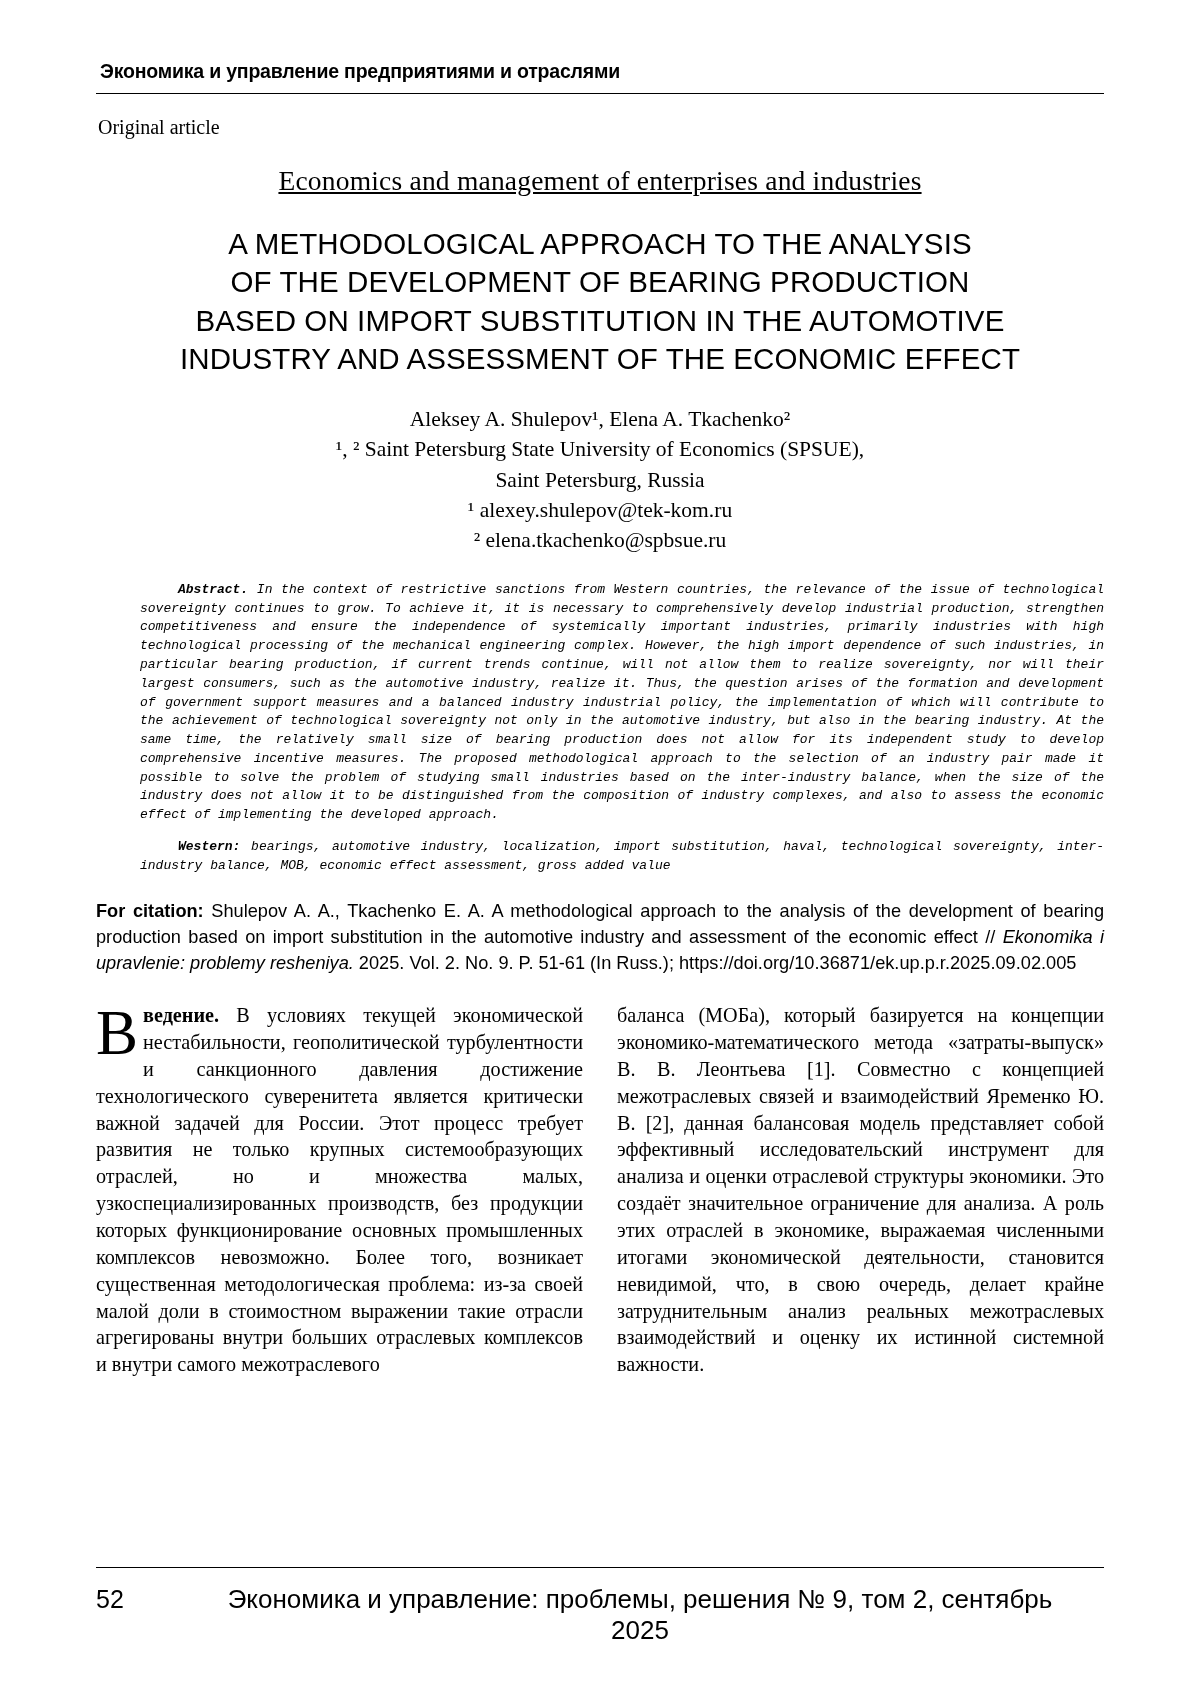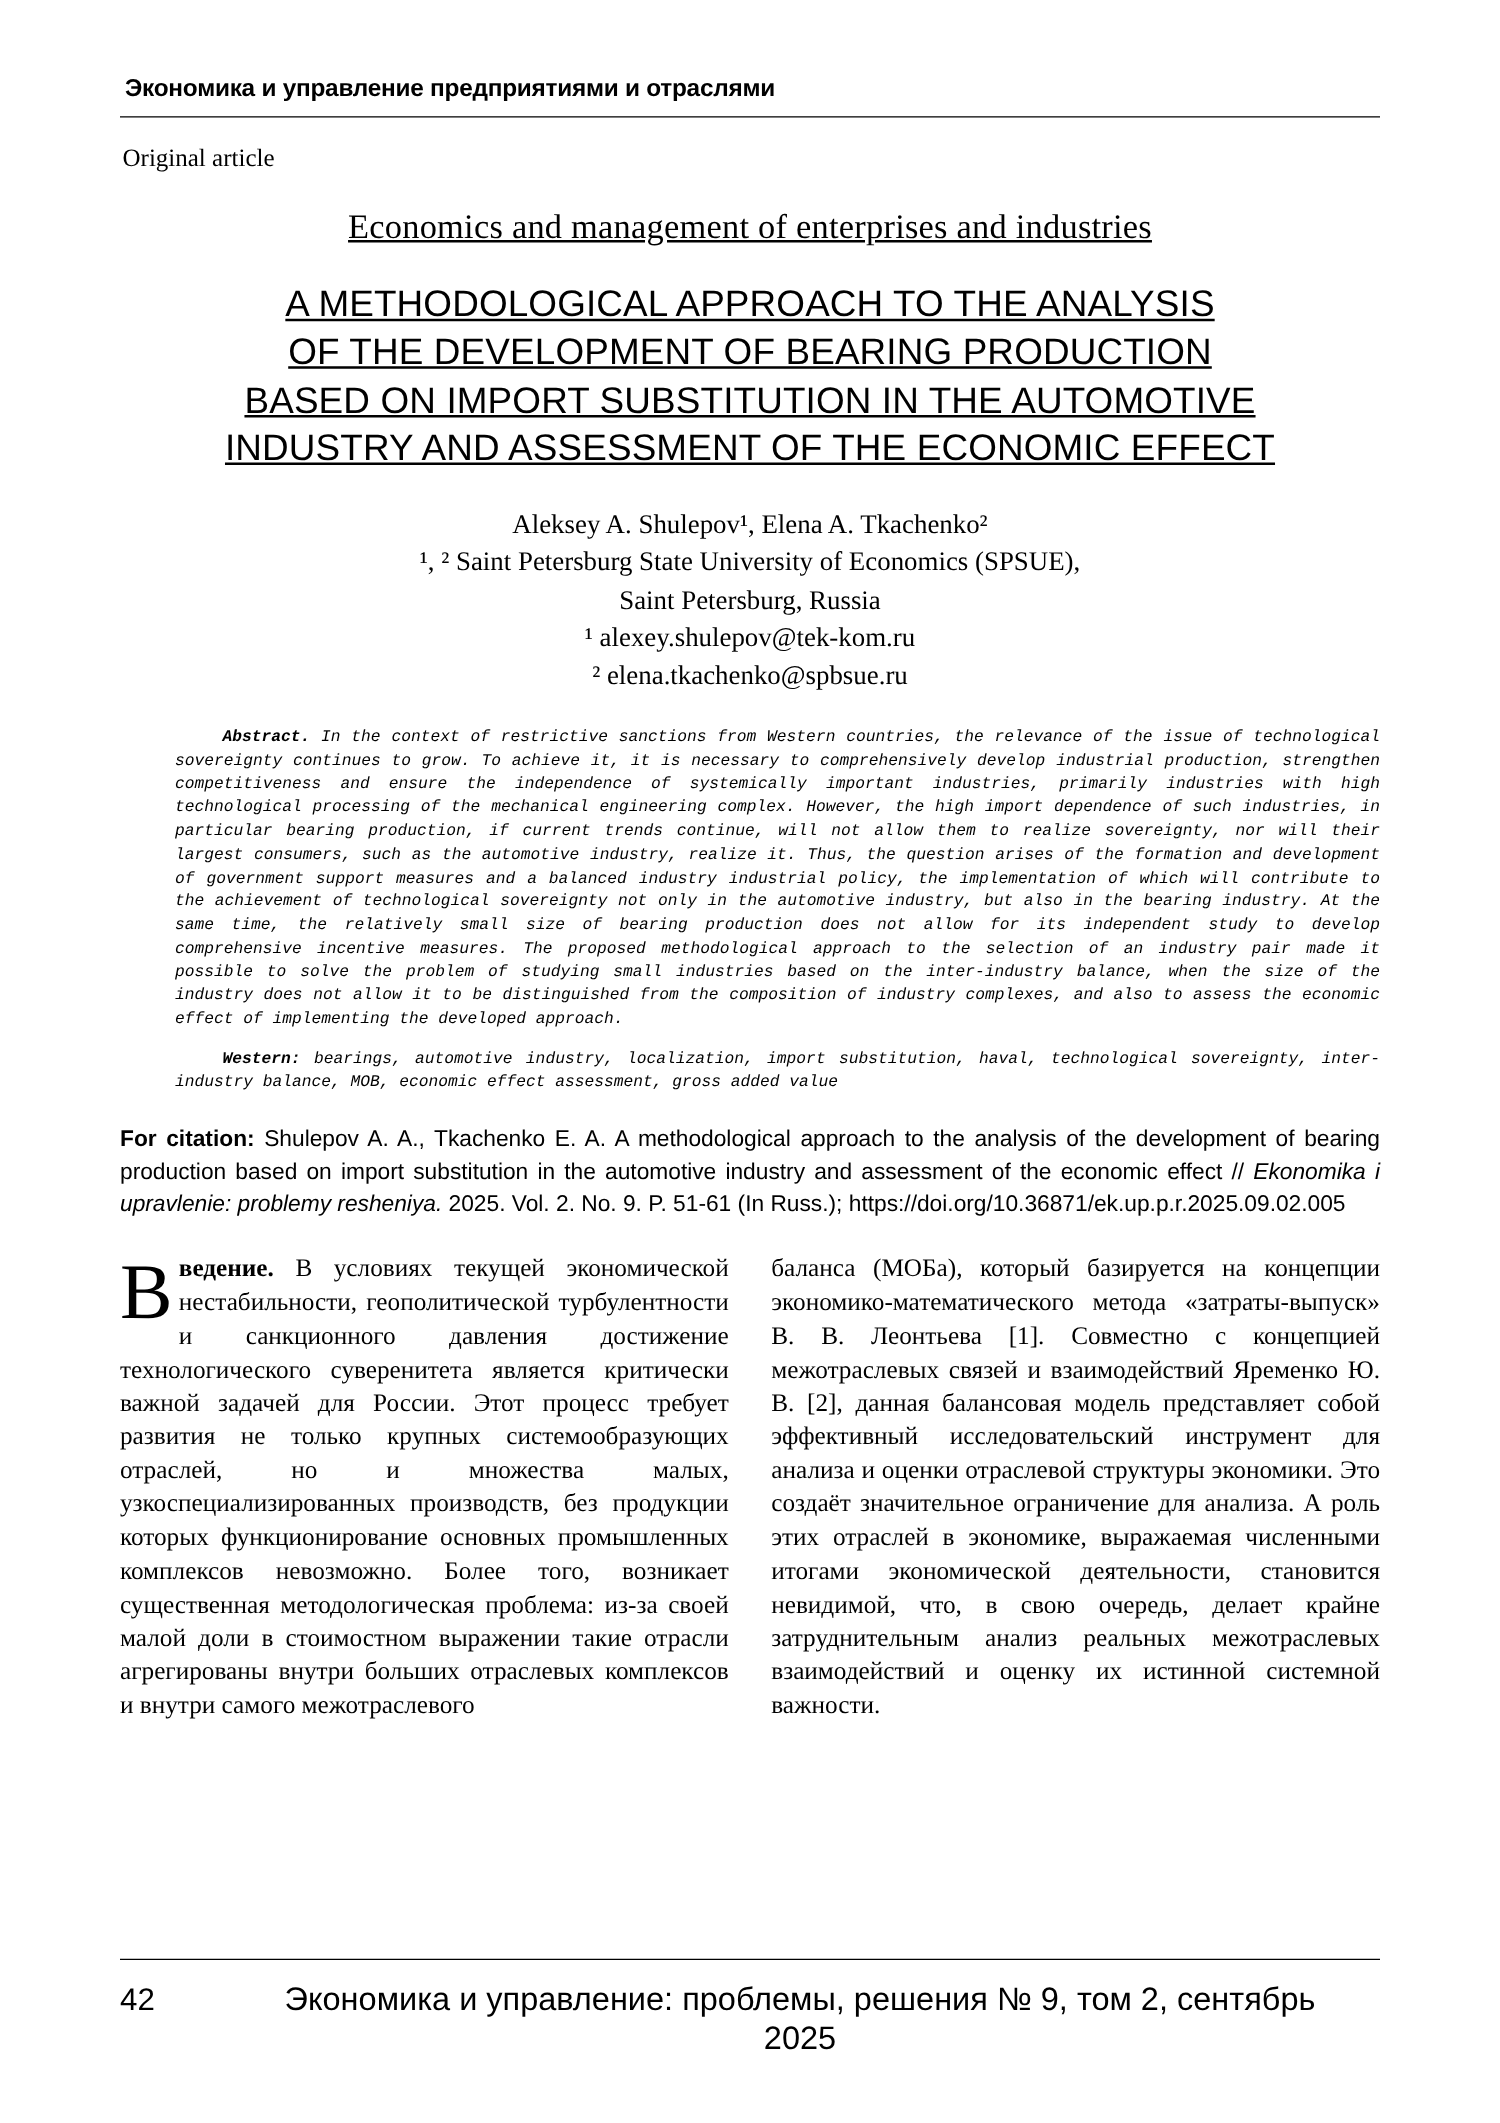--- a/index.html
+++ b/index.html
@@ -50,21 +50,20 @@
     text-decoration: underline;
   }
   .main-title {
     text-align: center;
     font-family: "Liberation Sans", sans-serif;
     font-weight: normal;
     font-size: 29.5px;
     line-height: 1.30;
     letter-spacing: 0.1px;
     margin-bottom: 26px;
-    text-decoration: underline;
   }
   .main-title .tline { display: block; }
   .authors {
     text-align: center;
     font-family: "Liberation Serif", serif;
     font-size: 21.5px;
     line-height: 1.40;
   }
   .authors .aline { display: block; }
   .abstract-block {
@@ -181,18 +180,18 @@
       <p class="dropcap-para"><span class="dropcap">В</span><b>ведение.</b><span> В условиях текущей экономической нестабильности, геополитической турбулентности и санкционного давления достижение технологического суверенитета является критически важной задачей для России. Этот процесс требует развития не только крупных системообразующих отраслей, но и множества малых, узкоспециализированных производств, без продукции которых функционирование основных промышленных комплексов невозможно. Более того, возникает существенная методологическая проблема: из-за своей малой доли в стоимостном выражении такие отрасли агрегированы внутри больших отраслевых комплексов и внутри самого межотраслевого</span></p>
     </div>
     <div class="col">
       <p>баланса (МОБа), который базируется на концепции экономико-математического метода «затраты-выпуск» В. В. Леонтьева [1]. Совместно с концепцией межотраслевых связей и взаимодействий Яременко Ю. В. [2], данная балансовая модель представляет собой эффективный исследовательский инструмент для анализа и оценки отраслевой структуры экономики. Это создаёт значительное ограничение для анализа. А роль этих отраслей в экономике, выражаемая численными итогами экономической деятельности, становится невидимой, что, в свою очередь, делает крайне затруднительным анализ реальных межотраслевых взаимодействий и оценку их истинной системной важности.</p>
     </div>
   </div>
 
   <div class="footer">
     <div class="rule-bottom"></div>
     <div class="footer-row">
-      <div class="page-num">42</div>
+      <div class="page-num">52</div>
       <div class="footer-title">Экономика и управление: проблемы, решения № 9, том 2, сентябрь 2025</div>
     </div>
   </div>
 
 </div>
 
 </body></html>

